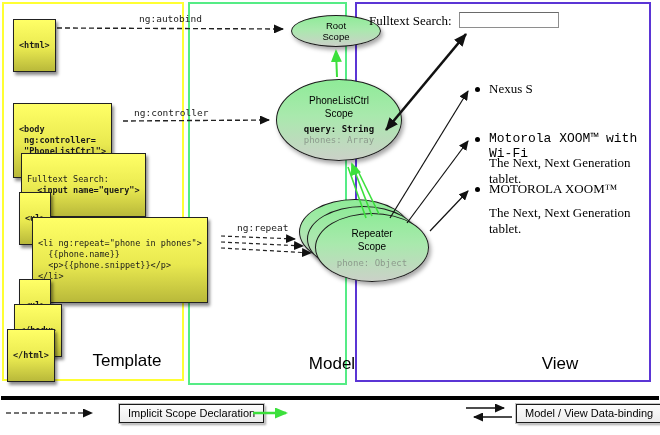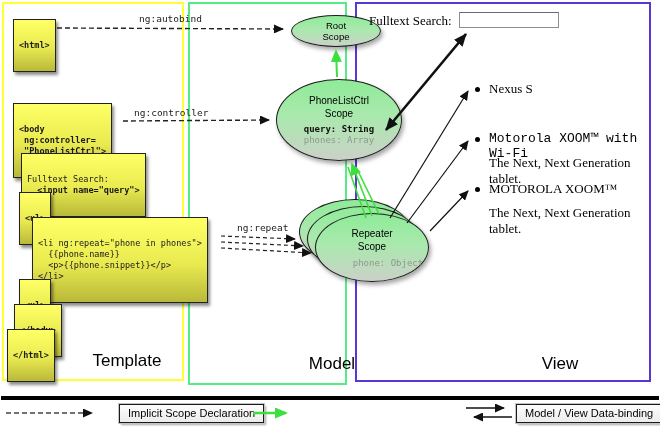--- a/index.html
+++ b/index.html
@@ -91,21 +91,21 @@
 Scope</div>
     <div class="scope-prop prop-bold" style="margin-top:4px;">query: String</div>
     <div class="scope-prop prop-gray">phones: Array</div>
   </div>
 
   <div class="scope" style="left:299px;top:199px;width:112px;height:66px;"></div>
   <div class="scope" style="left:307px;top:206px;width:112px;height:66px;"></div>
   <div class="scope" style="left:315px;top:213px;width:114px;height:69px;">
     <div class="scope-title">Repeater
 Scope</div>
-    <div class="scope-prop prop-gray" style="margin-top:5px;padding-left:32px;">phone: Object</div>
+    <div class="scope-prop prop-gray" style="margin-top:5px;">phone: Object</div>
   </div>
 
   <div class="serif" style="left:369px;top:13px;">Fulltext Search:</div>
   <input class="search-input" value="" style="">
 
   <span class="bullet-dot" style="left:475px;top:87px;"></span>
   <div class="serif" style="left:489px;top:81px;">Nexus S</div>
 
   <span class="bullet-dot" style="left:475px;top:137px;"></span>
   <div class="serif" style="left:489px;top:131px;font-family:Liberation Mono, monospace;">Motorola XOOM™  with Wi-Fi</div>

